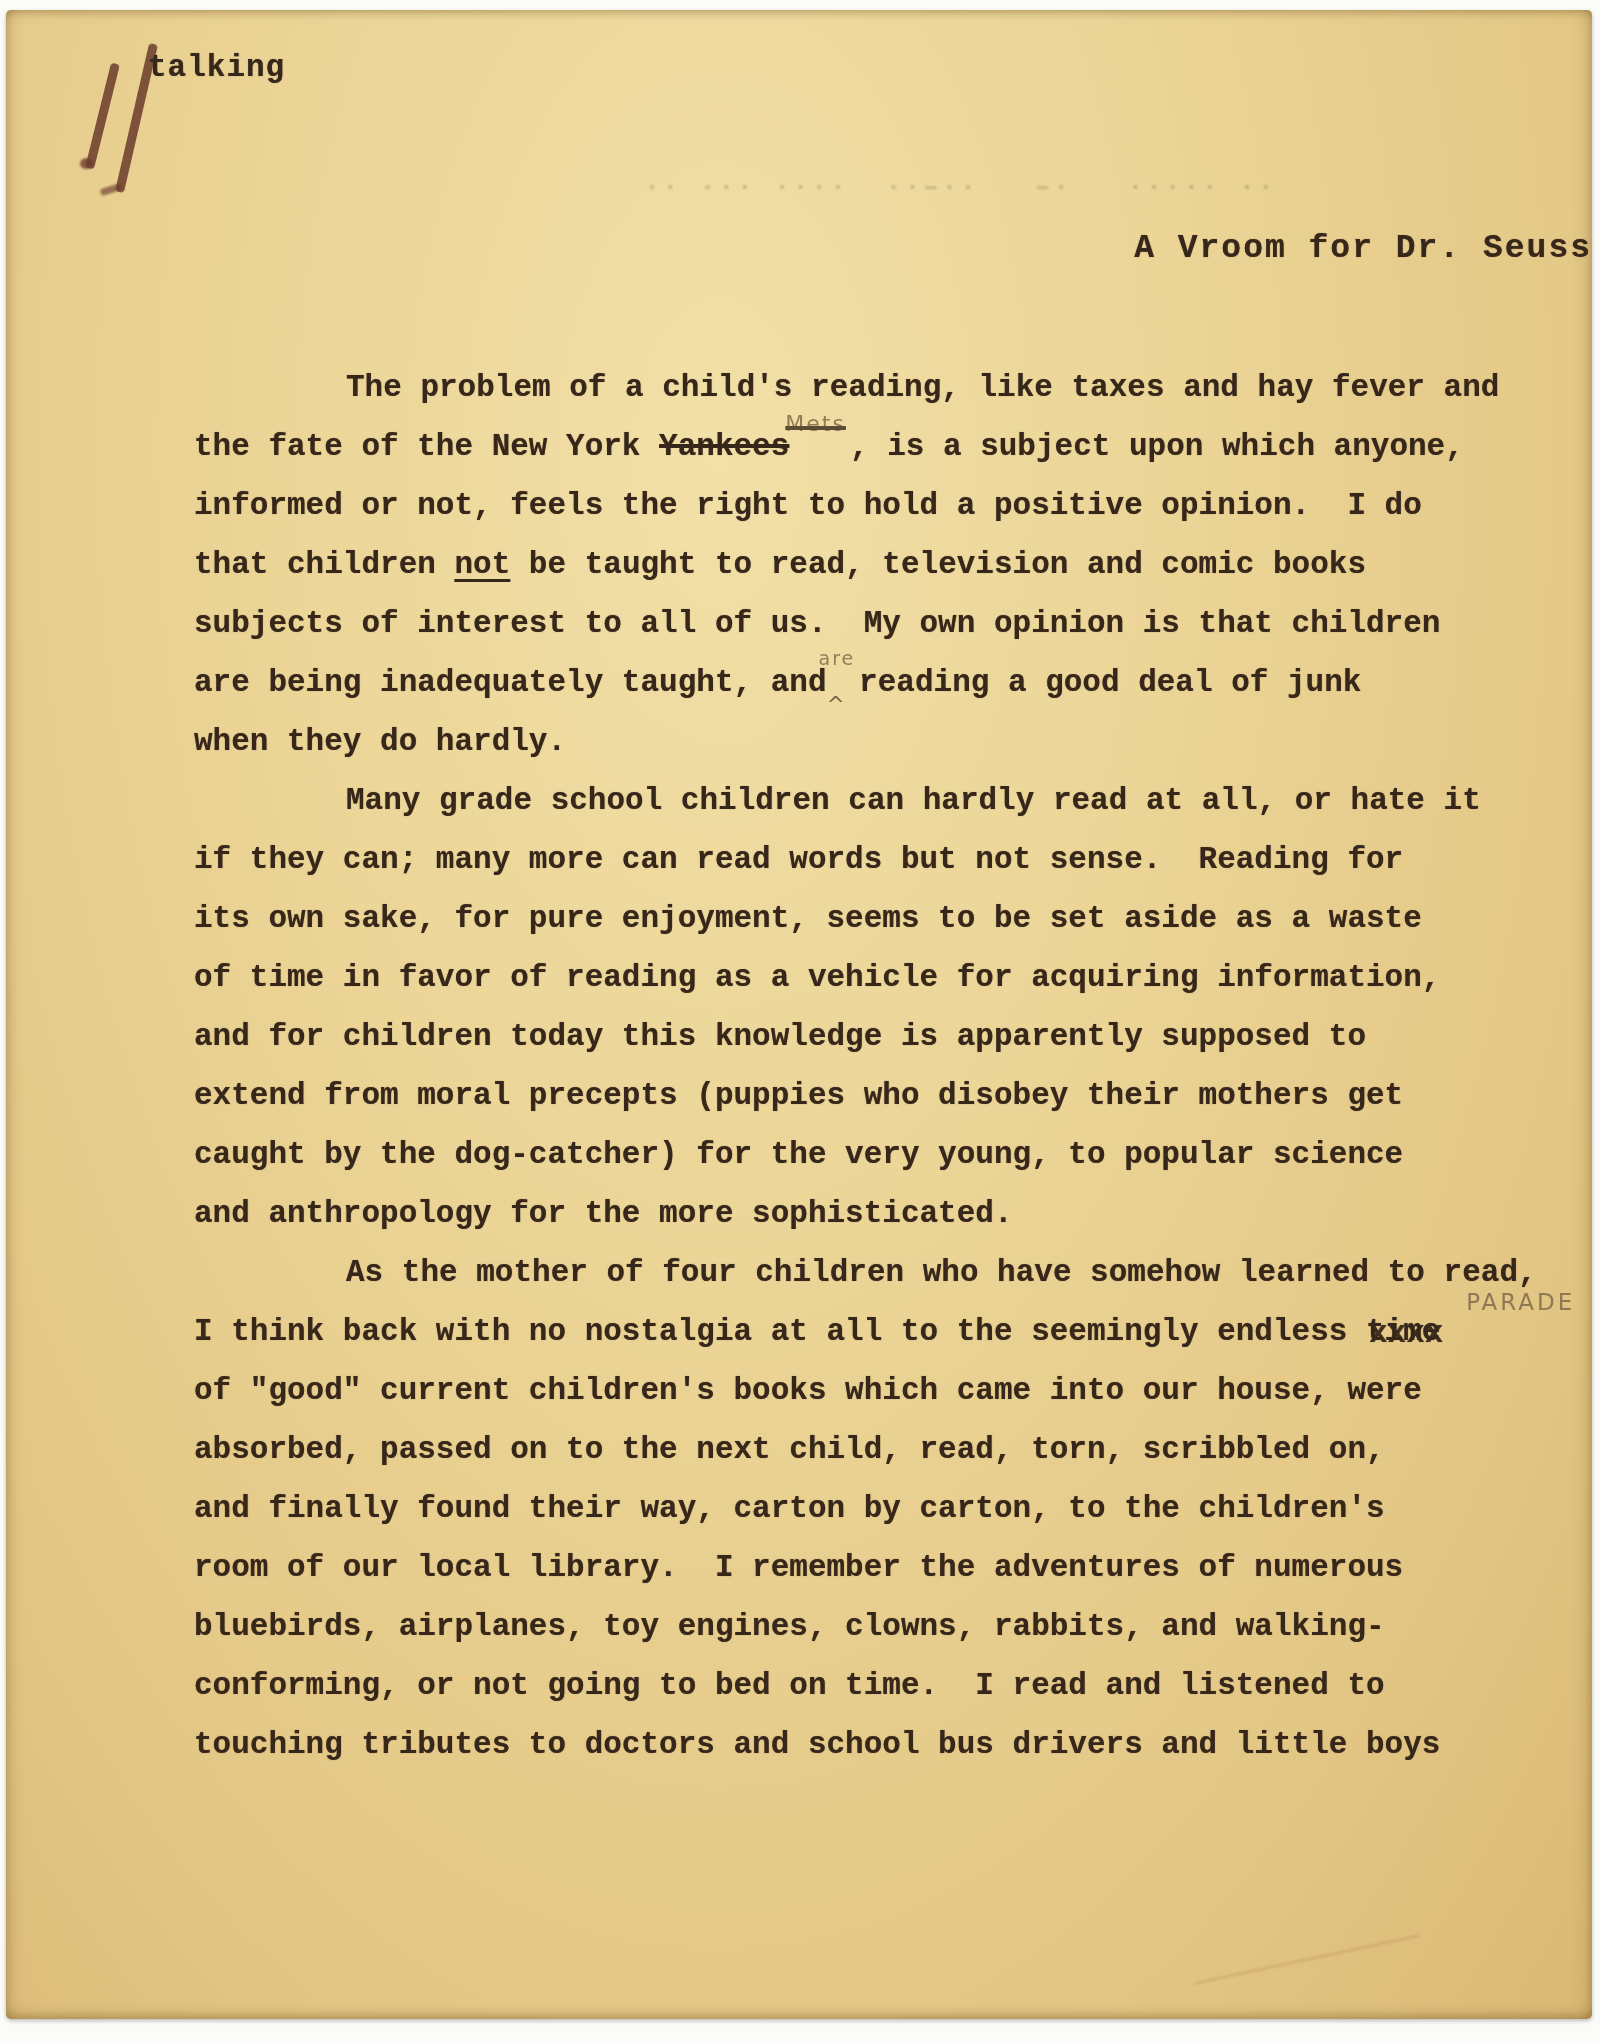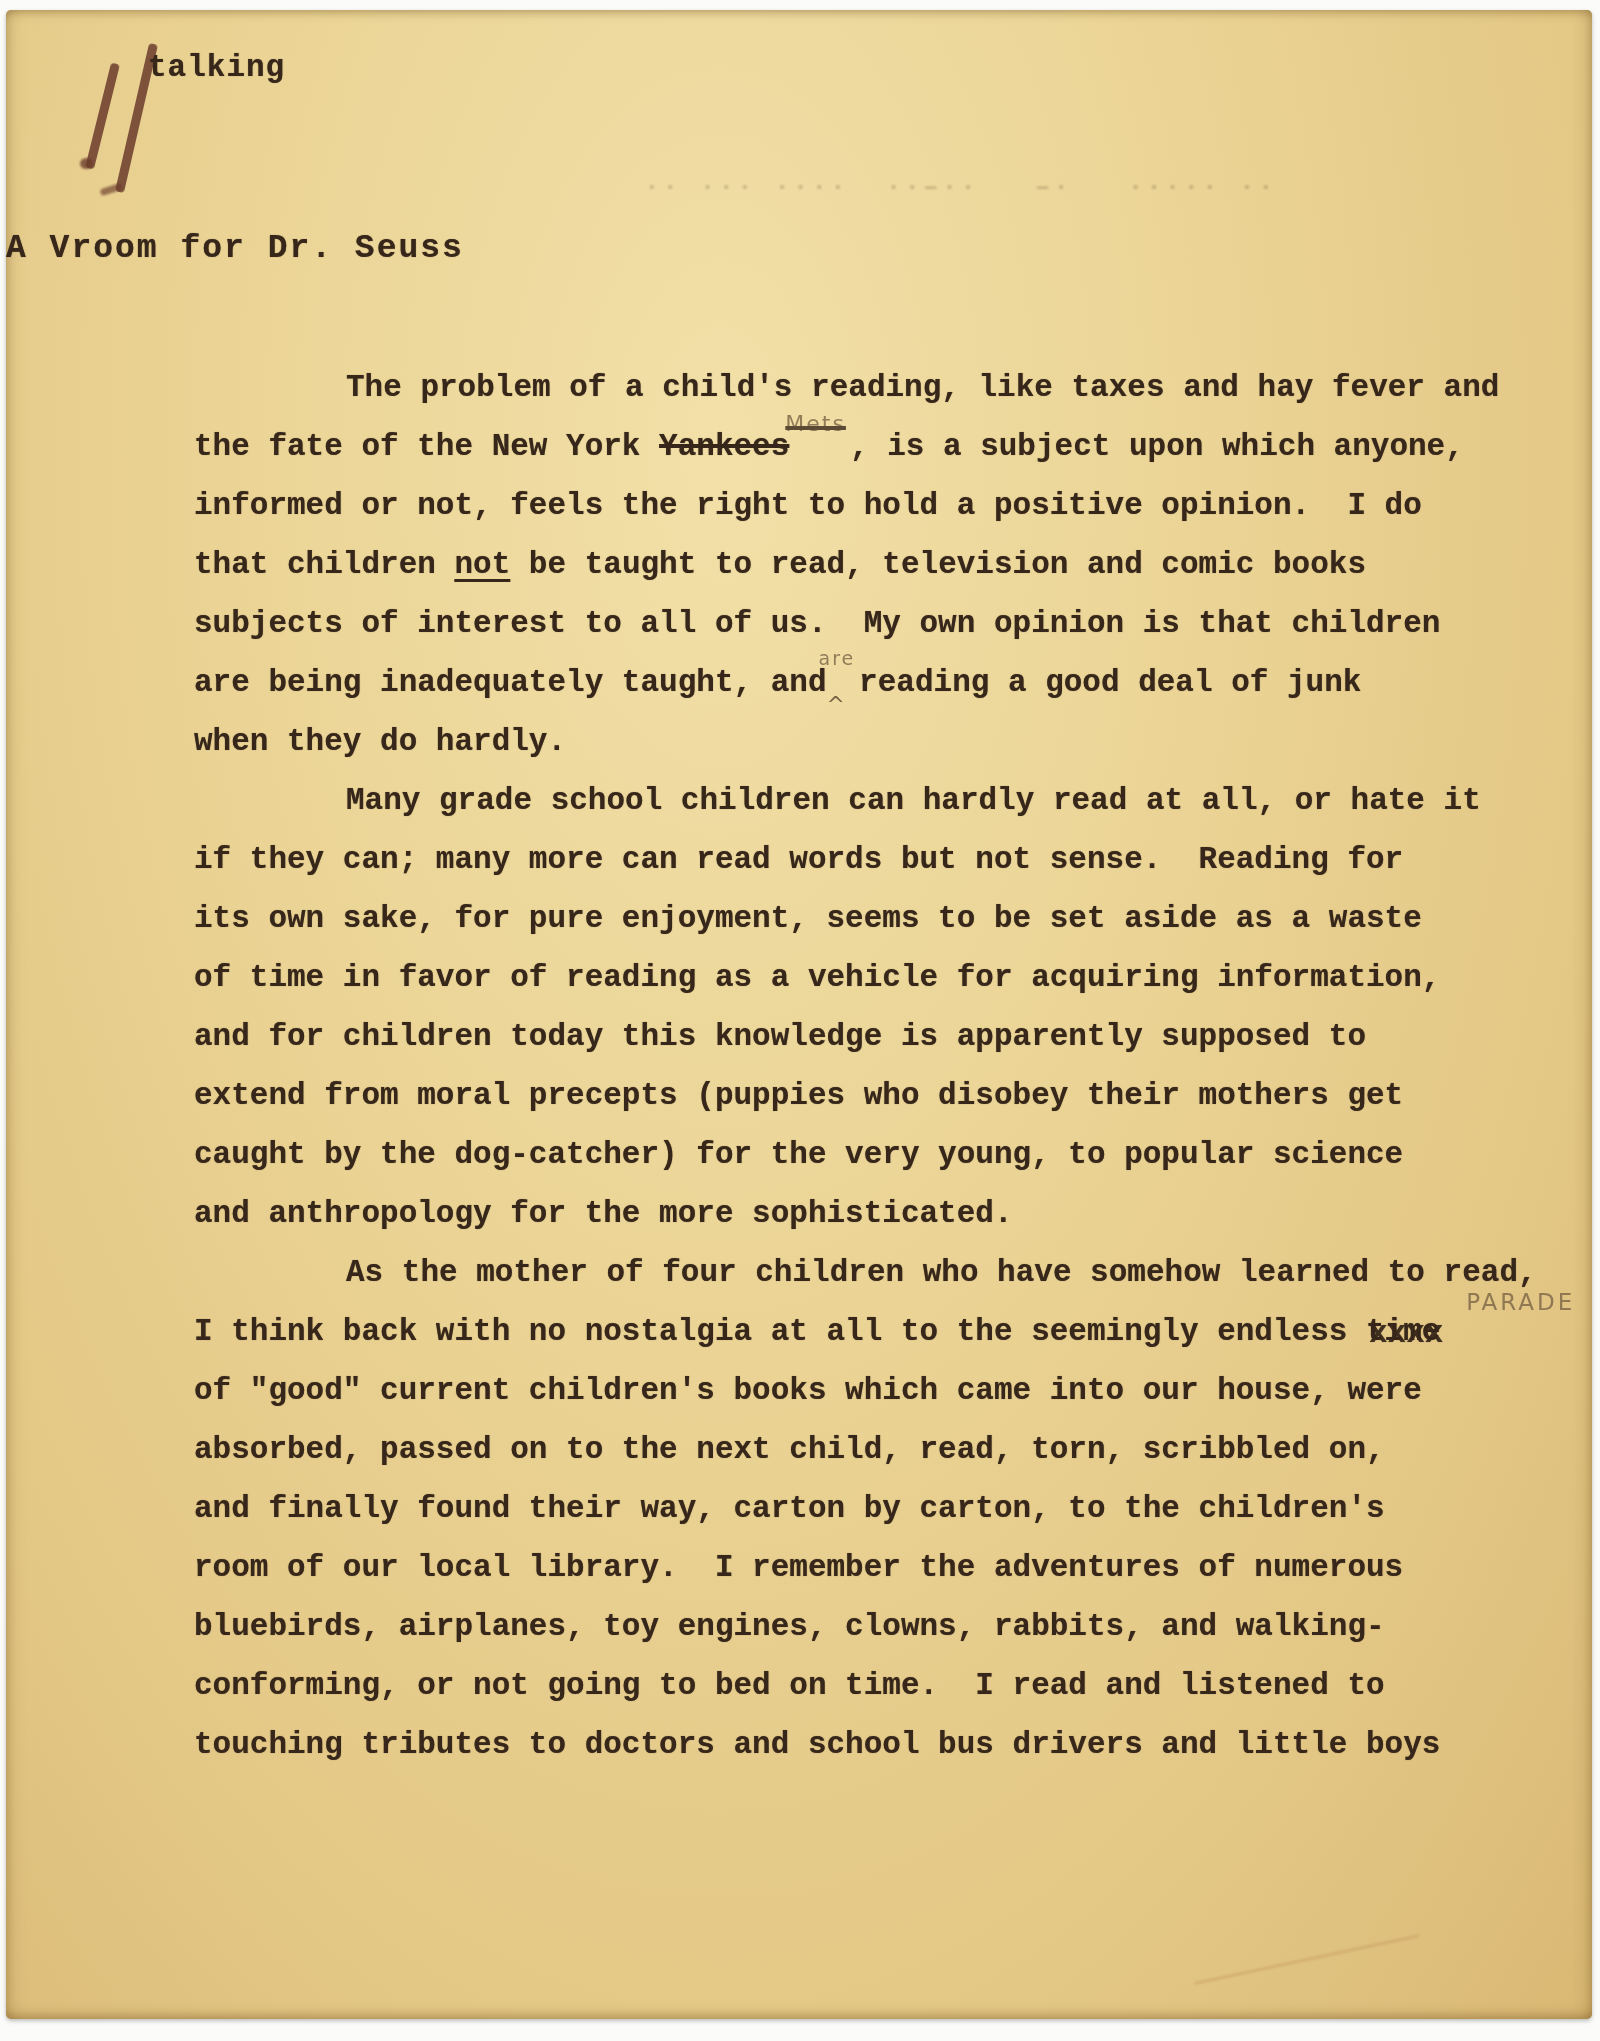--- a/index.html
+++ b/index.html
@@ -31,21 +31,21 @@
   .pmark1{left:92px;top:52px;width:9px;height:108px;transform:rotate(14deg);}
   .pmark2{left:126px;top:32px;width:9px;height:152px;transform:rotate(13deg);}
   .pdot{position:absolute;left:74px;top:148px;width:13px;height:11px;background:#6b3c2c;border-radius:50%;filter:blur(.8px);opacity:.8;}
   .ptick{position:absolute;left:94px;top:176px;width:22px;height:7px;background:#6b3c2c;border-radius:4px;transform:rotate(-18deg);filter:blur(.9px);opacity:.65;}
   .erased{
     position:absolute;top:162px;left:638px;
     font-size:26px;font-weight:700;letter-spacing:3px;
     color:#6a5435;opacity:.28;filter:blur(1px);white-space:pre;
   }
   .title{
-    position:absolute;top:220px;left:0;width:100%;text-align:left;
+    position:absolute;top:220px;left:0;width:100%;text-align:right;
     font-size:33px;font-weight:700;letter-spacing:2px;
     text-shadow:0 0 1px rgba(55,39,26,.6);
   }
   .docbody{
     position:absolute;top:348px;left:188px;right:80px;
     font-size:31px;font-weight:700;
     text-shadow:0 0 1px rgba(55,39,26,.55);
   }
   .line{white-space:pre;height:59px;line-height:59px;position:relative;}
   .line.indent{padding-left:152px;}

